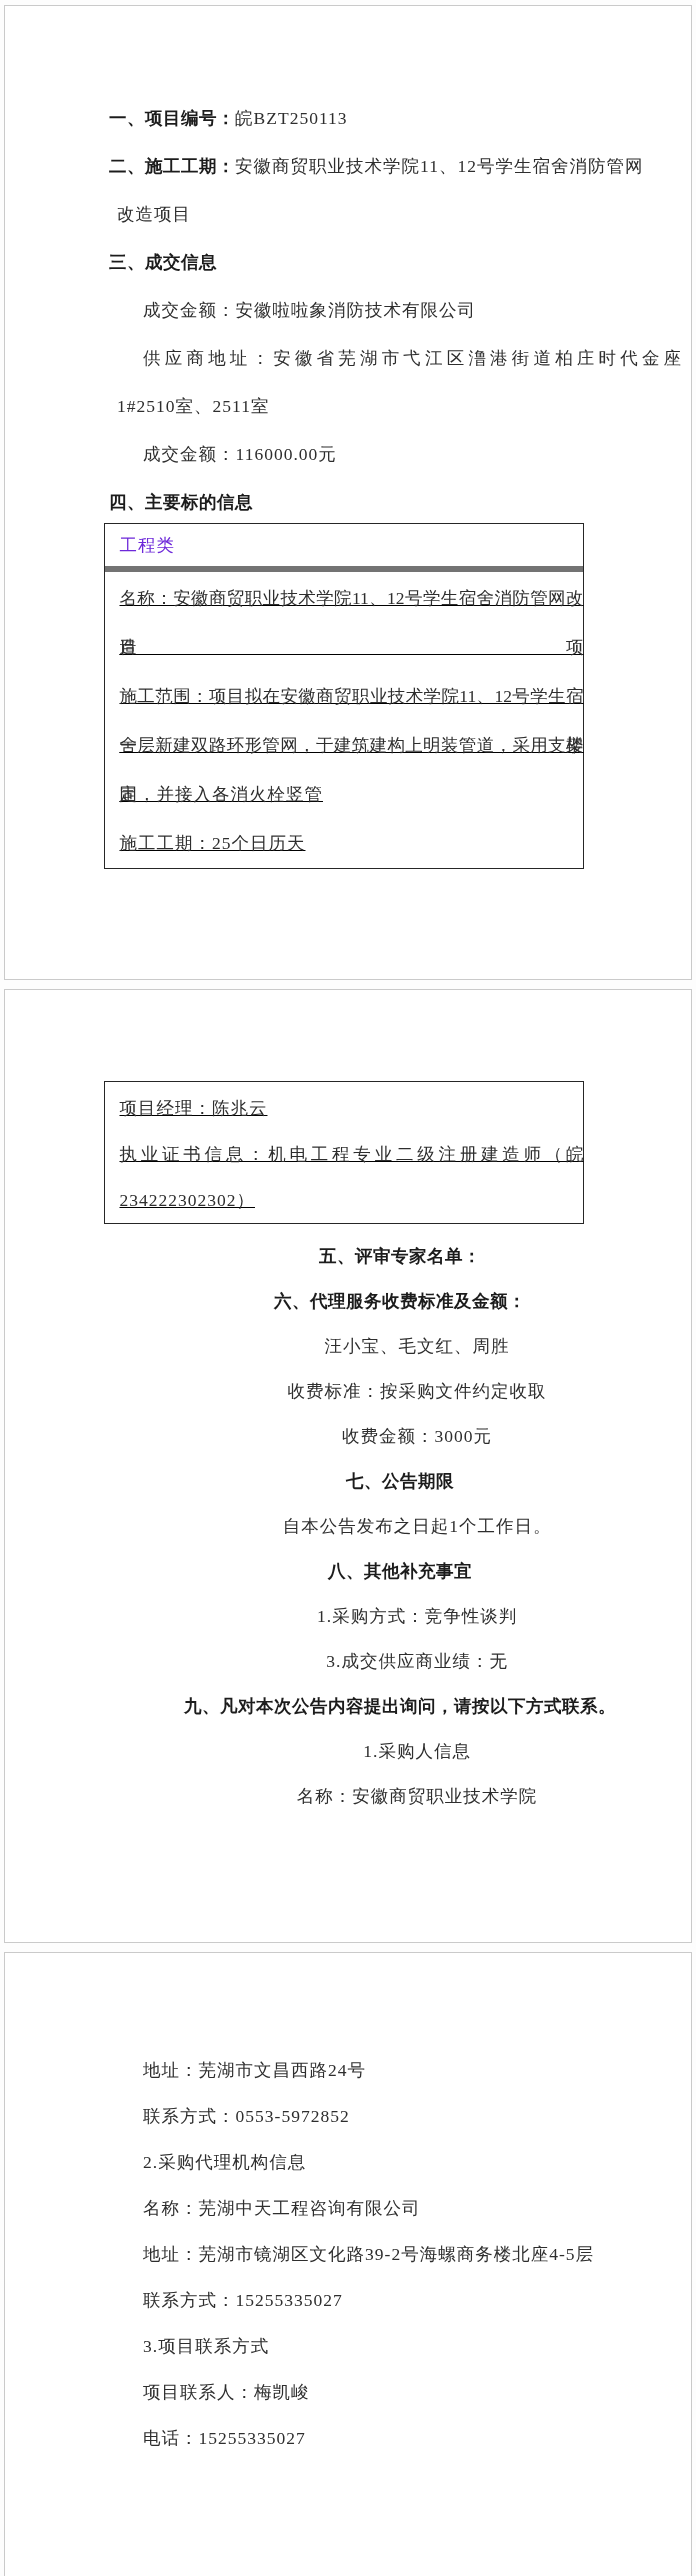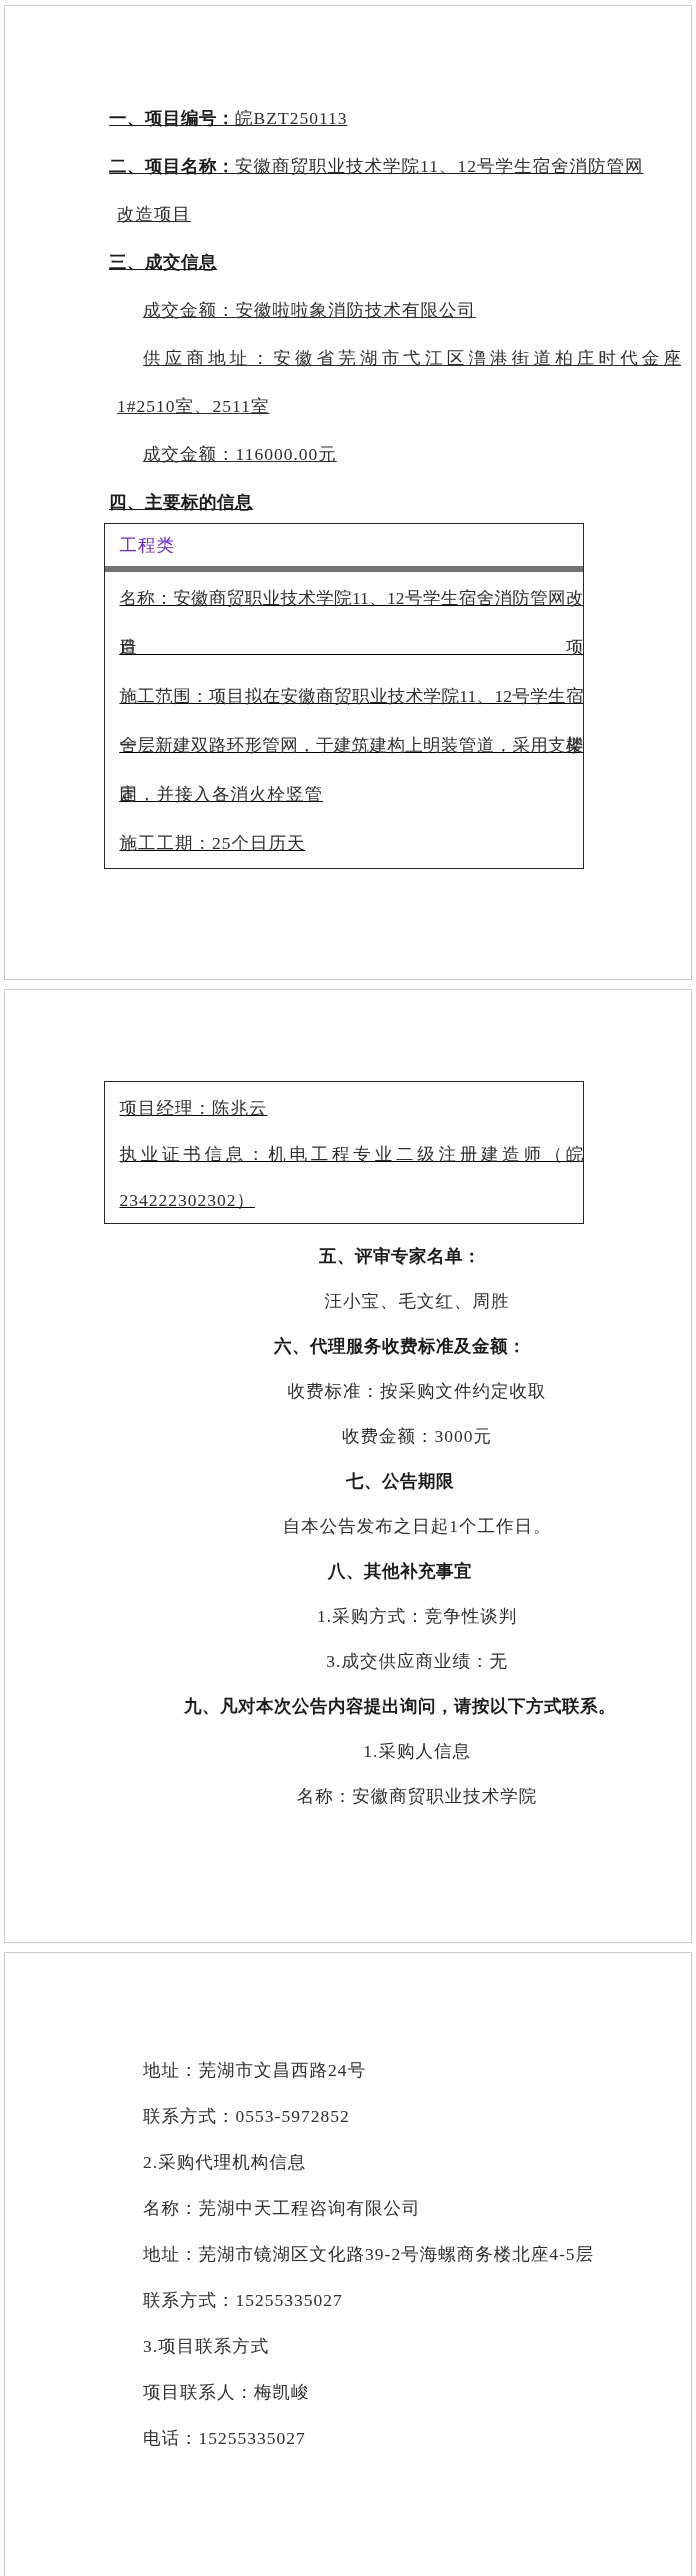--- a/index.html
+++ b/index.html
@@ -15,21 +15,21 @@
     margin-left:4.1px;
     width:688px;
     background:#ffffff;
     border:0.5px solid #cacaca;
     overflow:hidden;
   }
   #page1{margin-top:5.2px;height:975px;padding-top:88px;}
   #page2{margin-top:8.8px;height:954px;padding-top:91px;}
   #page3{margin-top:8.8px;height:975px;padding-top:94px;}
 
-  .p1l{height:48px;line-height:48px;text-decoration:underline;}
+  .p1l{height:48px;line-height:48px;}
   .p2l{height:45px;line-height:45px;}
   .p3l{height:46px;line-height:46px;}
 
   .h{
     margin-left:104px;
     font-family:"Liberation Sans","DejaVu Sans",sans-serif;
     font-weight:bold;
     color:#1c1c1c;
     letter-spacing:0.5px;
     white-space:nowrap;
@@ -94,21 +94,21 @@
   #page2 .list{margin-top:10.3px;text-align:center;}
 </style>
 </head>
 <body>
 
 <div class="page" id="page1">
   <div class="p1l h">
     <span>一、项目编号：</span><span class="val">皖BZT250113</span>
   </div>
   <div class="p1l h">
-    <span>二、项目名称：</span><span class="val">安徽商贸职业技术学院11、12号学生宿舍消防管网</span>
+    <span>二、施工工期：</span><span class="val">安徽商贸职业技术学院11、12号学生宿舍消防管网</span>
   </div>
   <div class="p1l bl">改造项目</div>
   <div class="p1l h">三、成交信息</div>
   <div class="p1l b">成交金额：安徽啦啦象消防技术有限公司</div>
   <div class="p1l b stretchb">供应商地址：安徽省芜湖市弋江区澛港街道柏庄时代金座</div>
   <div class="p1l bl">1#2510室、2511室</div>
   <div class="p1l b">成交金额：116000.00元</div>
   <div class="p1l h">四、主要标的信息</div>
 
   <div class="tbl">
@@ -128,22 +128,22 @@
   <div class="tbl">
     <div class="tblbody">
       <div class="tl">项目经理：陈兆云</div>
       <div class="tl stretch">执业证书信息：机电工程专业二级注册建造师（皖</div>
       <div class="tl">234222302302）</div>
     </div>
   </div>
 
   <div class="list">
     <div class="p2l h">五、评审专家名单：</div>
+    <div class="p2l h">六、代理服务收费标准及金额：</div>
     <div class="p2l b">汪小宝、毛文红、周胜</div>
-    <div class="p2l h">六、代理服务收费标准及金额：</div>
     <div class="p2l b">收费标准：按采购文件约定收取</div>
     <div class="p2l b">收费金额：3000元</div>
     <div class="p2l h">七、公告期限</div>
     <div class="p2l b">自本公告发布之日起1个工作日。</div>
     <div class="p2l h">八、其他补充事宜</div>
     <div class="p2l b">1.采购方式：竞争性谈判</div>
     <div class="p2l b">3.成交供应商业绩：无</div>
     <div class="p2l h">九、凡对本次公告内容提出询问，请按以下方式联系。</div>
     <div class="p2l b">1.采购人信息</div>
     <div class="p2l b">名称：安徽商贸职业技术学院</div>

